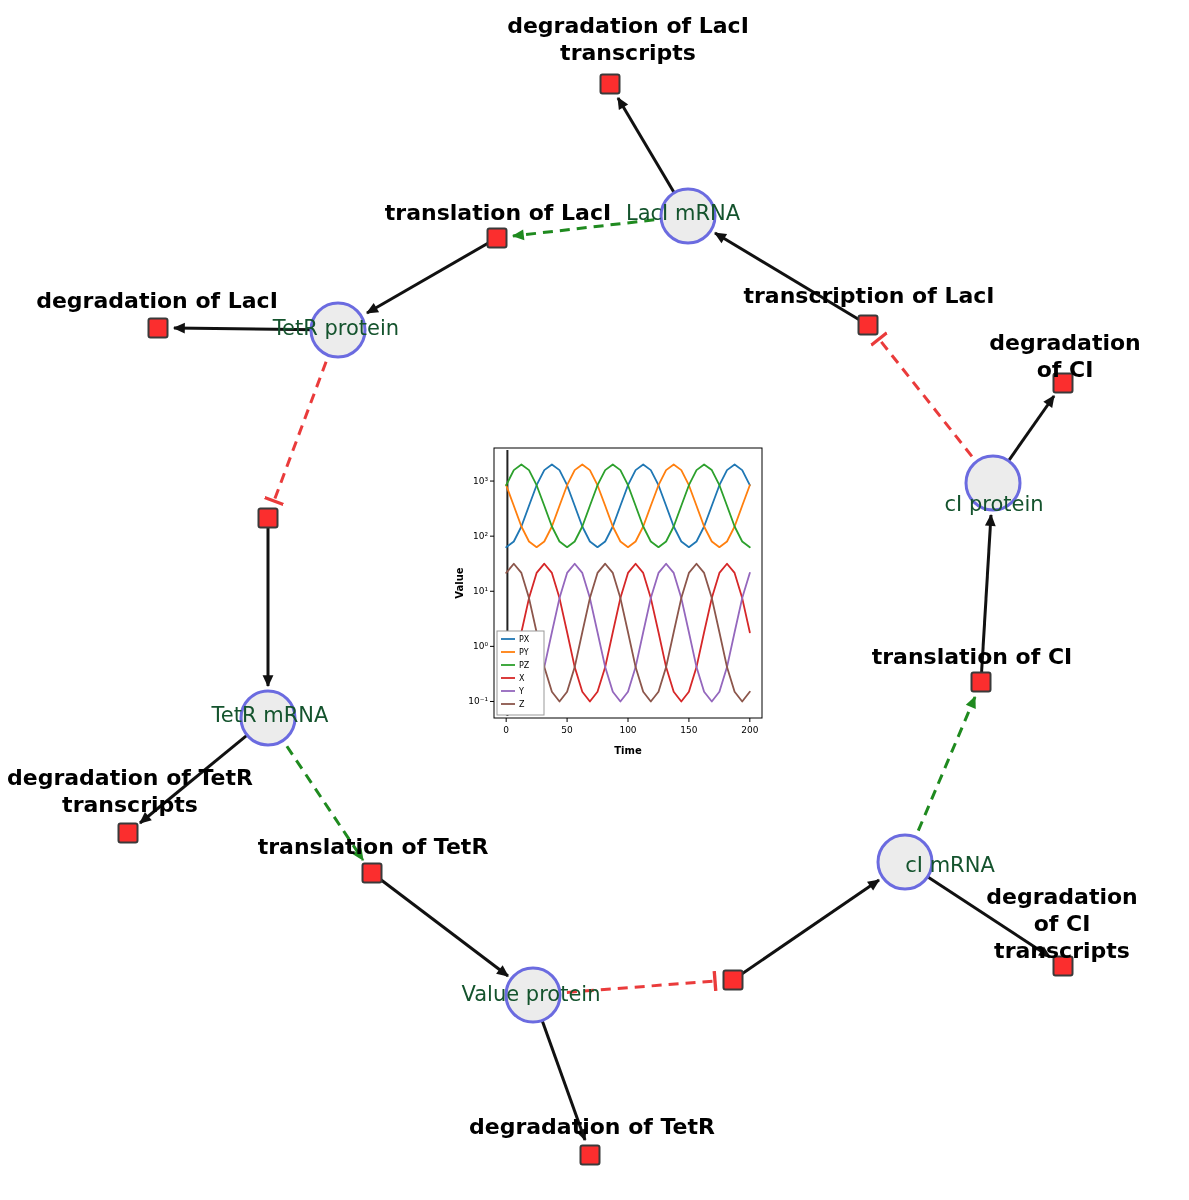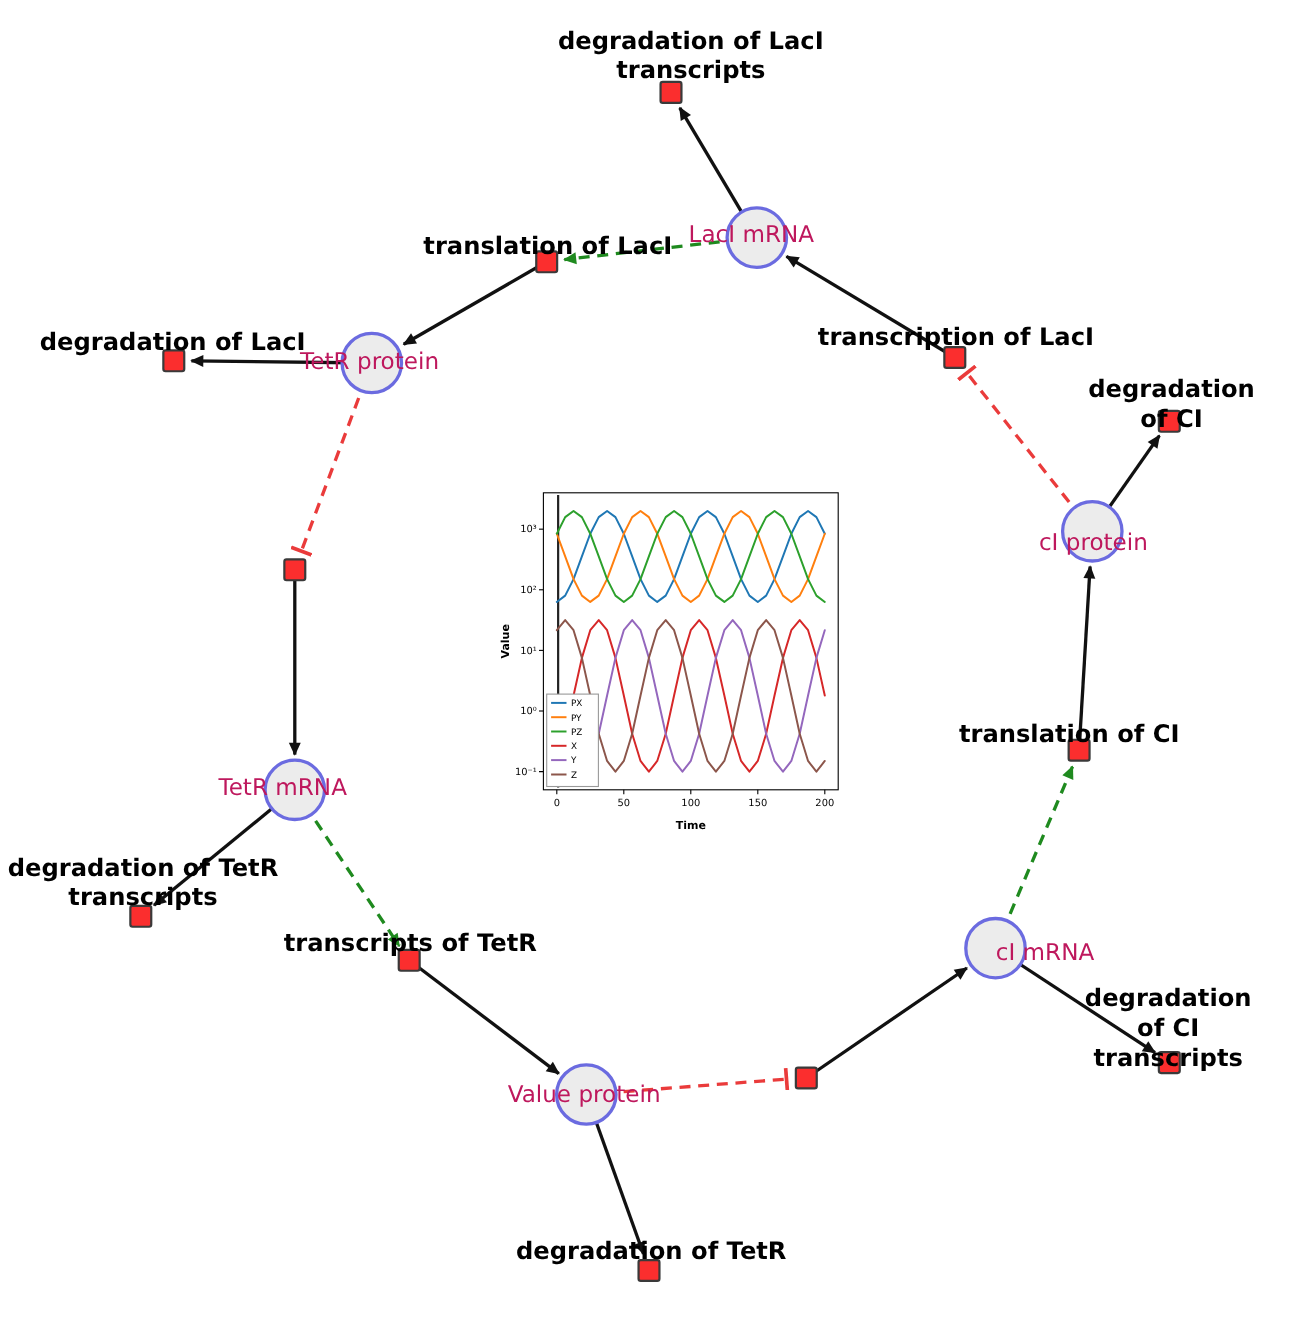--- a/index.html
+++ b/index.html
@@ -7,23 +7,23 @@
   .canvas{position:relative;width:1189px;height:1200px;background:#fff;overflow:hidden;}
   #edges{position:absolute;left:0;top:0;z-index:1;}
   .e-black{stroke:#111;stroke-width:3;}
   .e-green{stroke:#1f8a1f;stroke-width:3;stroke-dasharray:10 7;}
   .e-red{stroke:#ea3b3b;stroke-width:3;stroke-dasharray:10 7;}
   .species-node{position:absolute;width:57px;height:57px;border-radius:50%;
     background:#ececec;border:3px solid #6b6be0;transform:translate(-50%,-50%);z-index:2;box-sizing:border-box;}
   .reaction-node{position:absolute;width:21px;height:21px;background:#fb2e2e;
     border:2.5px solid #3a3a3a;border-radius:3px;transform:translate(-50%,-50%);z-index:2;box-sizing:border-box;}
   .species-label{position:absolute;transform:translate(-50%,-50%);z-index:3;
-    font-size:21px;color:#be185d;white-space:pre-line;text-align:center;line-height:1.2;}
+    font-size:21px;color:#14532d;white-space:pre-line;text-align:center;line-height:1.2;}
   .reaction-label{position:absolute;transform:translate(-50%,-50%);z-index:3;
-    font-size:22px;font-weight:bold;color:#000;white-space:pre-line;text-align:center;line-height:1.22;margin-top:12px;}
+    font-size:22px;font-weight:bold;color:#000;white-space:pre-line;text-align:center;line-height:1.22;}
   .chart-inset{position:absolute;left:452px;top:436px;width:320px;height:330px;z-index:4;background:#fff;}
   .chart-inset text{font-family:"DejaVu Sans",sans-serif;fill:#000;}
 </style>
 </head>
 <body>
 
 <div class="canvas">
 
   <svg id="edges" width="1189" height="1200" viewBox="0 0 1189 1200">
     <defs>
@@ -63,24 +63,24 @@
 
   <div class="species-node" style="left:688px;top:216px"></div>
   <div class="species-node" style="left:338px;top:330px"></div>
   <div class="species-node" style="left:268px;top:718px"></div>
   <div class="species-node" style="left:533px;top:995px"></div>
   <div class="species-node" style="left:905px;top:862px"></div>
   <div class="species-node" style="left:993px;top:483px"></div>
 
   <div class="species-label" style="left:683px;top:214px">LacI mRNA</div>
   <div class="species-label" style="left:336px;top:329px">TetR protein</div>
-  <div class="species-label" style="left:257px;top:716px">TetR mRNA</div>
+  <div class="species-label" style="left:270px;top:716px">TetR mRNA</div>
   <div class="species-label" style="left:531px;top:995px">Value protein</div>
   <div class="species-label" style="left:950px;top:866px">cI mRNA</div>
-  <div class="species-label" style="left:994px;top:494px">cI protein</div>
+  <div class="species-label" style="left:994px;top:505px">cI protein</div>
 
   <div class="reaction-node" style="left:610px;top:84px"></div>
   <div class="reaction-node" style="left:497px;top:238px"></div>
   <div class="reaction-node" style="left:868px;top:325px"></div>
   <div class="reaction-node" style="left:158px;top:328px"></div>
   <div class="reaction-node" style="left:1063px;top:383px"></div>
   <div class="reaction-node" style="left:268px;top:518px"></div>
   <div class="reaction-node" style="left:981px;top:682px"></div>
   <div class="reaction-node" style="left:128px;top:833px"></div>
   <div class="reaction-node" style="left:372px;top:873px"></div>
@@ -90,21 +90,21 @@
 
   <div class="reaction-label" style="left:628px;top:40px">degradation of LacI
 transcripts</div>
   <div class="reaction-label" style="left:869px;top:296px">transcription of LacI</div>
   <div class="reaction-label" style="left:498px;top:213px">translation of LacI</div>
   <div class="reaction-label" style="left:157px;top:301px">degradation of LacI</div>
   <div class="reaction-label" style="left:1065px;top:357px">degradation of CI</div>
   <div class="reaction-label" style="left:972px;top:657px">translation of CI</div>
   <div class="reaction-label" style="left:130px;top:792px">degradation of TetR
 transcripts</div>
-  <div class="reaction-label" style="left:373px;top:847px">transcripts of TetR</div>
+  <div class="reaction-label" style="left:373px;top:847px">translation of TetR</div>
   <div class="reaction-label" style="left:1062px;top:924px">degradation of CI
 transcripts</div>
   <div class="reaction-label" style="left:592px;top:1127px">degradation of TetR</div>
 
   <div class="chart-inset">
     <svg id="chart-svg" width="320" height="330" viewBox="0 0 320 330">
         <rect x="42" y="12" width="268" height="270" fill="#fff" stroke="#000" stroke-width="1"></rect>
         <line x1="54.18181818181818" y1="282" x2="54.18181818181818" y2="286" stroke="#000"></line>
         <text x="54.18181818181818" y="297" text-anchor="middle" font-size="9">0</text>
         <line x1="115.09090909090908" y1="282" x2="115.09090909090908" y2="286" stroke="#000"></line>

